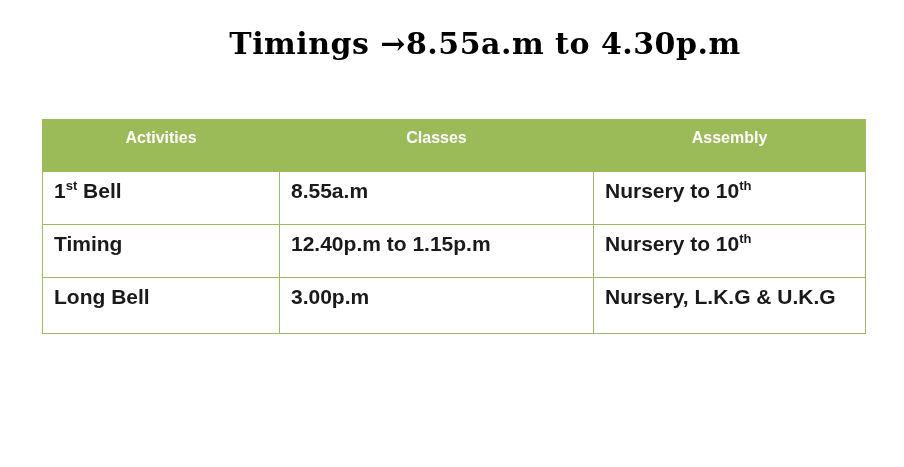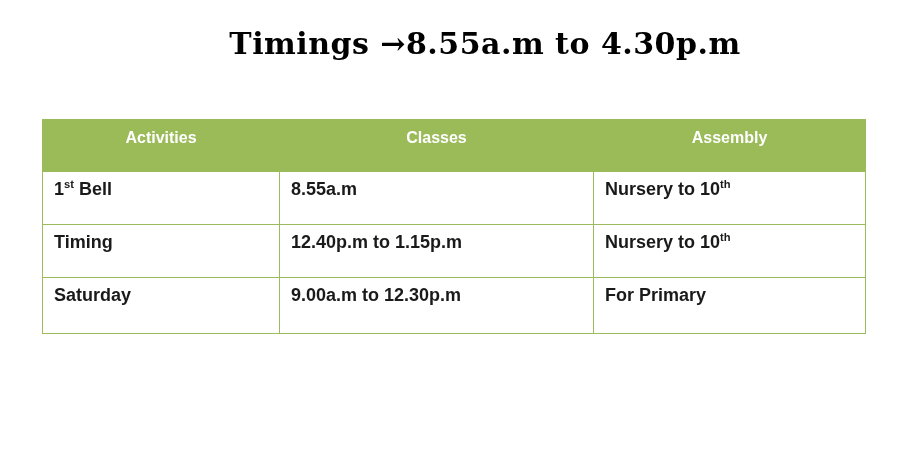--- a/index.html
+++ b/index.html
@@ -48,21 +48,21 @@
     text-align: center;
     vertical-align: top;
     padding-top: 9px;
   }
   tbody tr { height: 53px; }
   tbody tr:last-child { height: 56px; }
   tbody td {
     border: 1px solid var(--border);
     background: #FFFFFF;
     color: var(--body-text);
-    font-size: 18px;
+    font-size: 21px;
     font-weight: bold;
     text-align: left;
     vertical-align: top;
     padding: 7px 6px 0 11px;
     white-space: nowrap;
   }
   tbody td sup {
     font-size: 62%;
     font-weight: bold;
     line-height: 0;
@@ -93,20 +93,20 @@
         <td><span>1</span><sup>st</sup><span> Bell</span></td>
         <td><span>8.55a.m</span></td>
         <td><span>Nursery to 10</span><sup>th</sup><span></span></td>
       </tr>
       <tr>
         <td><span>Timing</span><sup></sup><span></span></td>
         <td><span>12.40p.m to 1.15p.m</span></td>
         <td><span>Nursery to 10</span><sup>th</sup><span></span></td>
       </tr>
       <tr>
-        <td><span>Saturday</span><sup></sup><span></span></td>
-        <td><span>9.00a.m to 12.30p.m</span></td>
-        <td><span>For Primary</span><sup></sup><span></span></td>
+        <td><span>Long Bell</span><sup></sup><span></span></td>
+        <td><span>3.00p.m</span></td>
+        <td><span>Nursery, L.K.G &amp; U.K.G</span><sup></sup><span></span></td>
       </tr>
     </tbody>
   </table>
 
 </div>
 
 </body></html>

